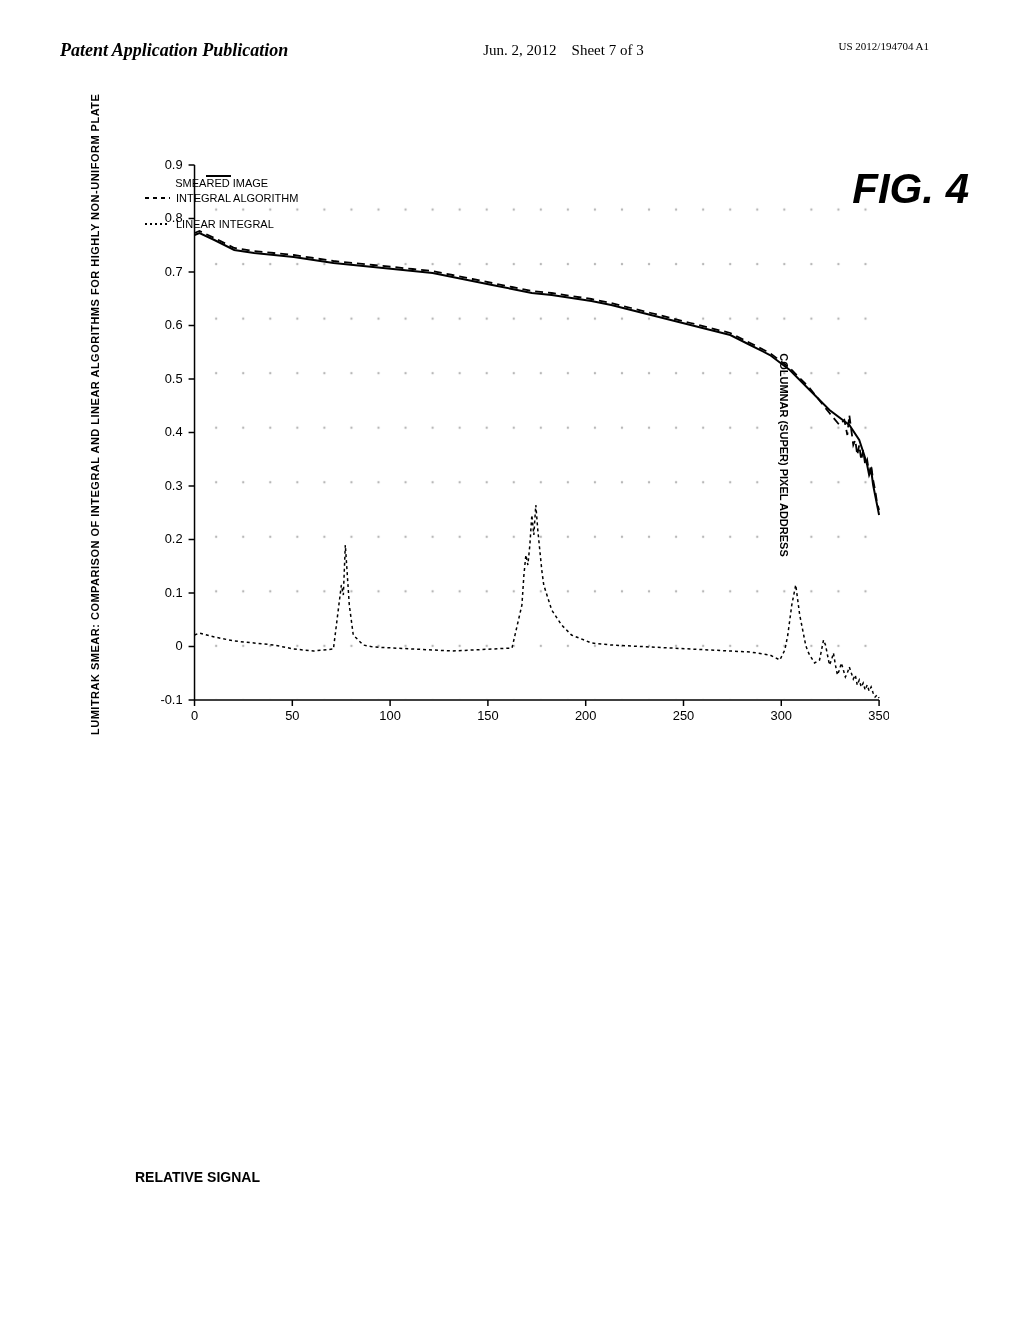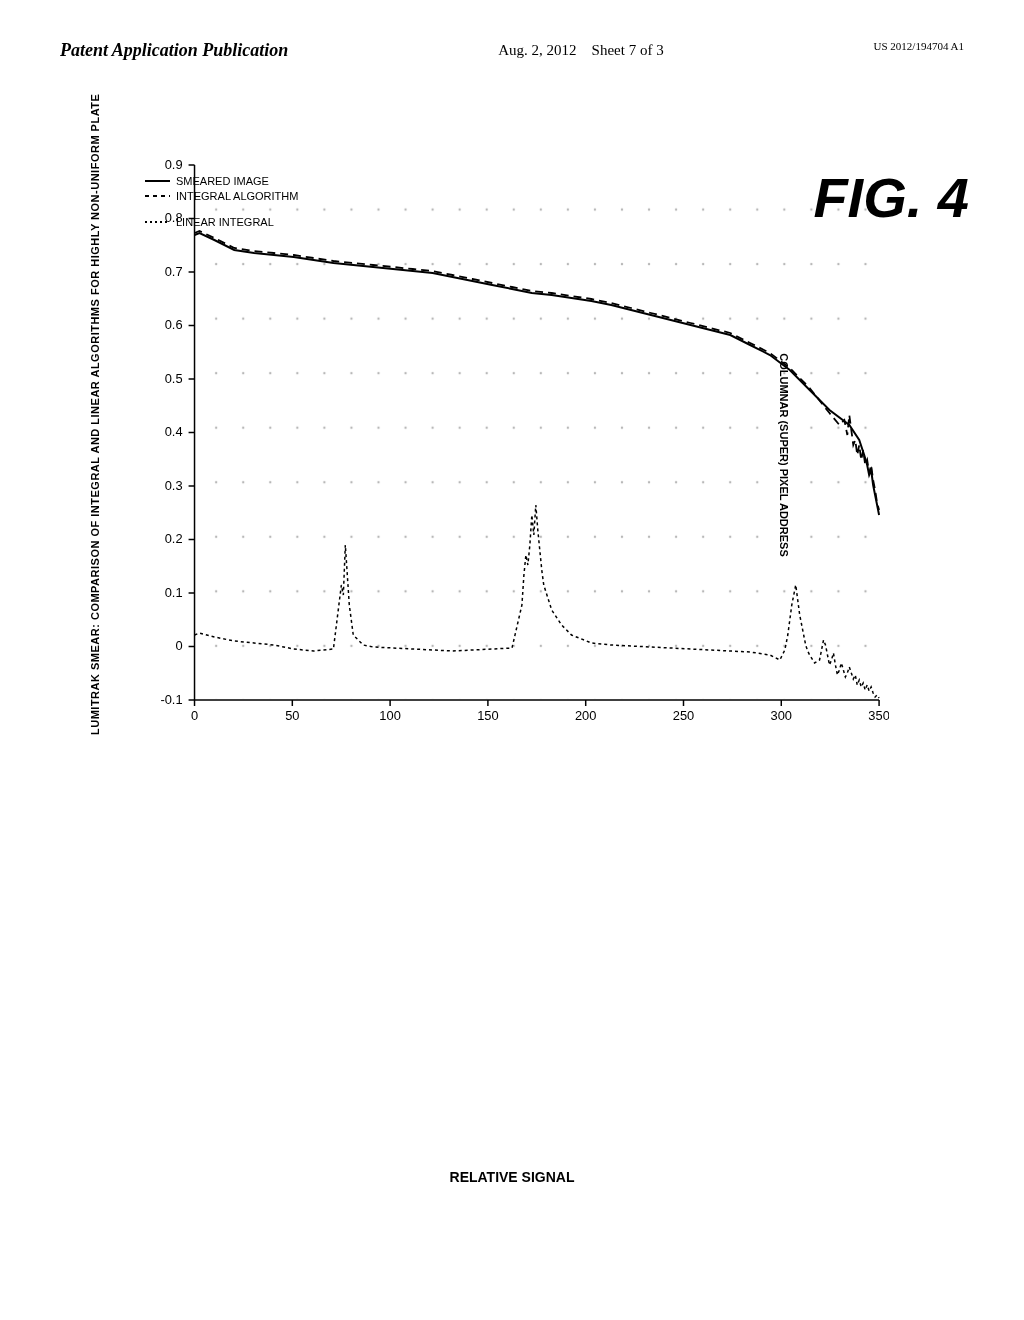--- a/index.html
+++ b/index.html
@@ -14,21 +14,21 @@
       width: 1024px;
       height: 1320px;
       position: relative;
       background: #fff;
       padding: 0;
     }
     .header {
       display: flex;
       justify-content: space-between;
       align-items: flex-start;
-      padding: 40px 60px 0 60px;
+      padding: 40px 95px 0 60px;
       border-bottom: none;
     }
     .header-left {
       font-size: 18px;
       font-weight: bold;
       font-style: italic;
     }
     .header-center {
       font-size: 15px;
       text-align: center;
@@ -63,21 +63,21 @@
       font-family: Arial, sans-serif;
       letter-spacing: 0.5px;
       transform-origin: center center;
       width: 580px;
       text-align: center;
     }
     .fig-label {
       position: absolute;
       top: 10px;
       right: 0px;
-      font-size: 56px;
+      font-size: 42px;
       font-weight: bold;
       font-style: italic;
       font-family: Arial, sans-serif;
     }
     .plot-container {
       position: absolute;
       top: 0;
       left: 80px;
       right: 80px;
       height: 600px;
@@ -98,42 +98,42 @@
     }
   </style>
 </head>
 <body>
 
 <div class="page">
 
   <div class="header">
     <div class="header-left">Patent Application Publication</div>
     <div class="header-center">
-      <span>Aug. 2, 2012</span>&nbsp;&nbsp;&nbsp;
+      <span>Jun. 2, 2012</span>&nbsp;&nbsp;&nbsp;
       <span>Sheet 7 of 3</span>
     </div>
     <div class="header-right">US 2012/194704 A1</div>
   </div>
 
   <div class="chart-area">
 
     <div class="chart-title">
       <div class="chart-title-text">LUMITRAK SMEAR: COMPARISON OF INTEGRAL AND LINEAR ALGORITHMS FOR HIGHLY NON-UNIFORM PLATE</div>
     </div>
 
     <div class="fig-label">FIG. 4</div>
 
     <div style="position:absolute; right:-15px; top:0; height:600px; display:flex; align-items:center; justify-content:center;">
       <div style="transform:rotate(90deg); white-space:nowrap; font-size:11px; font-family:Arial,sans-serif; font-weight:bold; width:400px; text-align:center; transform-origin:center center;">COLUMNAR (SUPER) PIXEL ADDRESS</div>
     </div>
 
     <div class="plot-container">
       
       <div style="position:absolute; top:20px; left:10px; font-size:11px; font-family:Arial,sans-serif; z-index:10;">
-        <div style="display:flex; align-items:center; margin-bottom:3px;">
+        <div style="display:flex; align-items:center; margin-bottom:3px;flex-direction:column;">
           <div style="width:25px; height:2px; background:#000; margin-right:6px;"></div>
           <span>SMEARED IMAGE</span>
         </div>
         <div style="display:flex; align-items:center; margin-bottom:14px;">
           <div style="width:25px; height:2px; background:repeating-linear-gradient(to right,#000 0,#000 4px,transparent 4px,transparent 8px); margin-right:6px;"></div>
           <span>INTEGRAL ALGORITHM</span>
         </div>
         <div style="display:flex; align-items:center;">
           <div style="width:25px; height:2px; background:repeating-linear-gradient(to right,#000 0,#000 2px,transparent 2px,transparent 5px); margin-right:6px;"></div>
           <span>LINEAR INTEGRAL</span>
@@ -415,16 +415,16 @@
             742,532
             744,538
             746,542
             748,540
             750,543
           " fill="none" stroke="#000" stroke-width="1.5" stroke-dasharray="3,3"></polyline>
 
       </svg>
     </div>
 
-    <div class="x-axis-label" style="position:absolute; bottom:5px; left:80px; right:80px; text-align:center; font-size:14px; font-weight:bold; font-family:Arial,sans-serif;">RELATIVE SIGNAL</div>
+    <div class="x-axis-label" style="position:absolute; bottom:5px; left:80px; right:80px; text-align:left; font-size:14px; font-weight:bold; font-family:Arial,sans-serif;">RELATIVE SIGNAL</div>
 
   </div>
 </div>
 
 </body></html>

